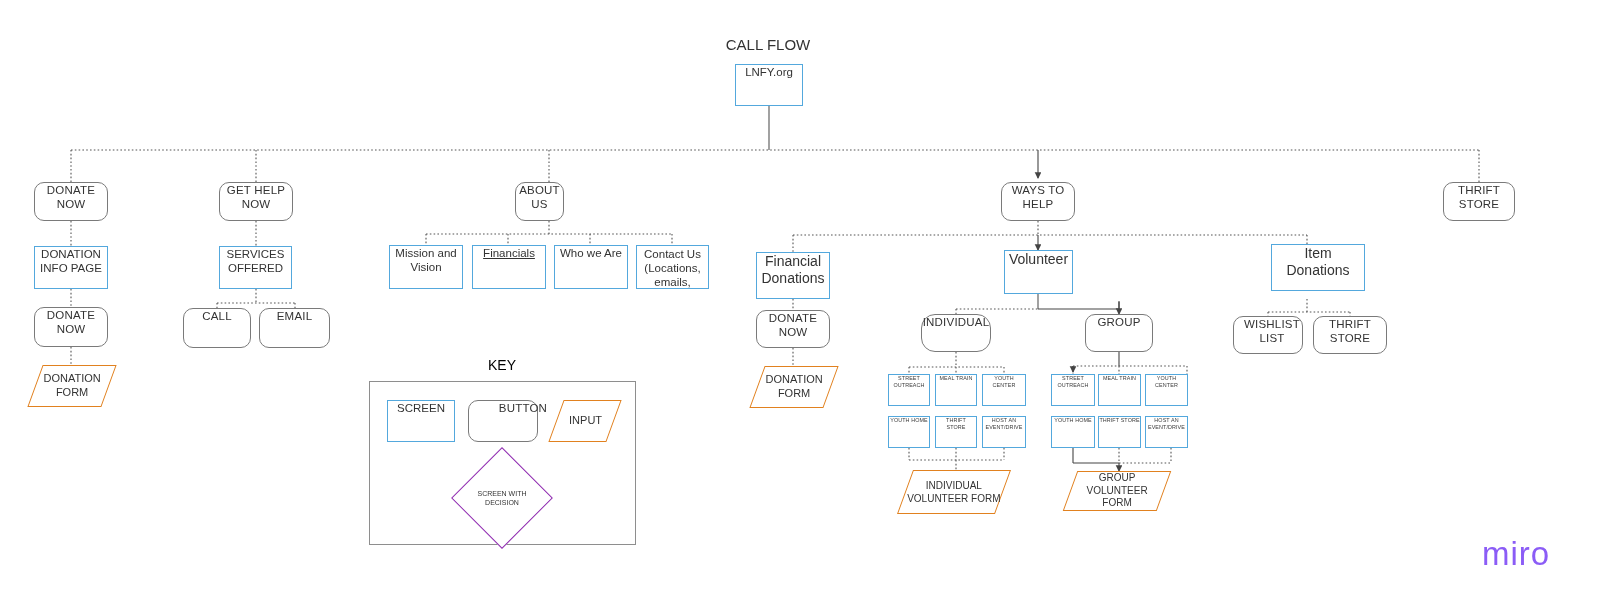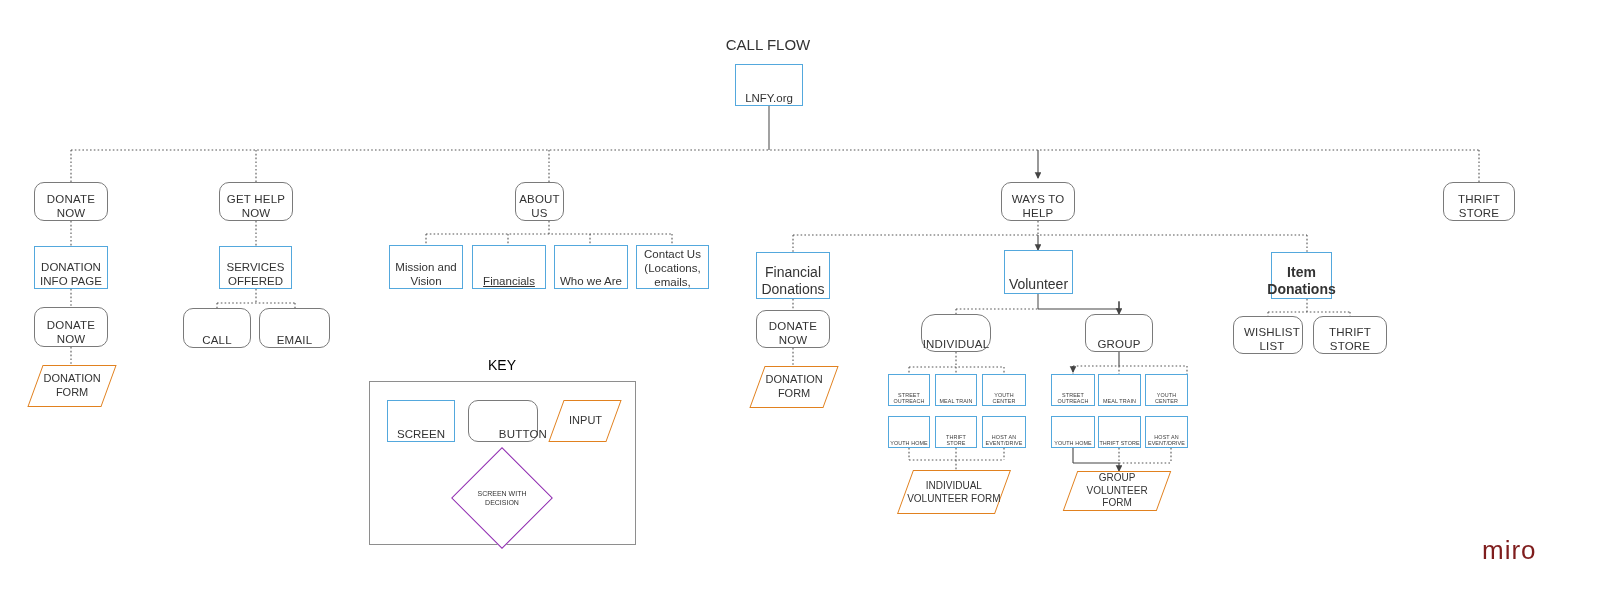--- a/index.html
+++ b/index.html
@@ -10,21 +10,21 @@
     color:#2a2a2a;
     position:relative;
     overflow:hidden;
   }
   #canvas{position:absolute;left:0;top:0;width:1623px;height:615px;}
   svg.lines{position:absolute;left:0;top:0;width:1623px;height:615px;pointer-events:none;}
 
   .node{
     position:absolute;
     box-sizing:border-box;
-    display:flex;align-items:flex-end;justify-content:center;
+    display:flex;align-items:flex-start;justify-content:center;
     text-align:center;
     line-height:1.22;
     background:#ffffff;
   }
   
   .btn{
     border:1.6px solid #7a7a7a;
     border-radius:10px;
     font-size:11.5px;
     color:#333;
@@ -71,21 +71,21 @@
   #key-title{
     position:absolute;left:432px;top:357px;width:140px;
     text-align:center;font-size:14px;color:#000000;
   }
   #key-box{
     position:absolute;left:369px;top:381px;width:267px;height:164px;
     border:1.4px solid #8e8e8e;background:#fff;box-sizing:border-box;
   }
   #miro{
     position:absolute;left:1482px;top:535px;
-    font-size:26px;color:#7f1d1d;letter-spacing:1px;
+    font-size:33px;color:#8b5cf6;letter-spacing:1px;
   }
   .clip-overflow{overflow:hidden;}
 </style>
 </head>
 <body>
 
 <div id="canvas">
 
   <svg class="lines" xmlns="http://www.w3.org/2000/svg">
     <defs>
@@ -283,21 +283,21 @@
   <div class="node screen tiny" style="left:1098px;top:416px;width:43px;height:32px;">
     <span>THRIFT STORE</span>
   </div>
   <div class="node screen tiny" style="left:1145px;top:416px;width:43px;height:32px;">
     <span>HOST AN EVENT/DRIVE</span>
   </div>
   <div class="input-shape" style="left:1070px;top:471px;width:94px;height:40px;font-size:10px;">
     <span>GROUP VOLUNTEER FORM</span>
   </div>
 
-  <div class="node screen big" style="left:1271px;top:252px;width:61px;height:47px;font-weight:bold;">
+  <div class="node screen big" style="left:1271px;top:244px;width:94px;height:47px;">
     <span>Item Donations</span>
   </div>
   <div class="node btn" style="left:1233px;top:316px;width:70px;height:38px;padding-left:8px;">
     <span>WISHLIST LIST</span>
   </div>
   <div class="node btn" style="left:1313px;top:316px;width:74px;height:38px;">
     <span>THRIFT STORE</span>
   </div>
 
   <div id="key-title">KEY</div>

